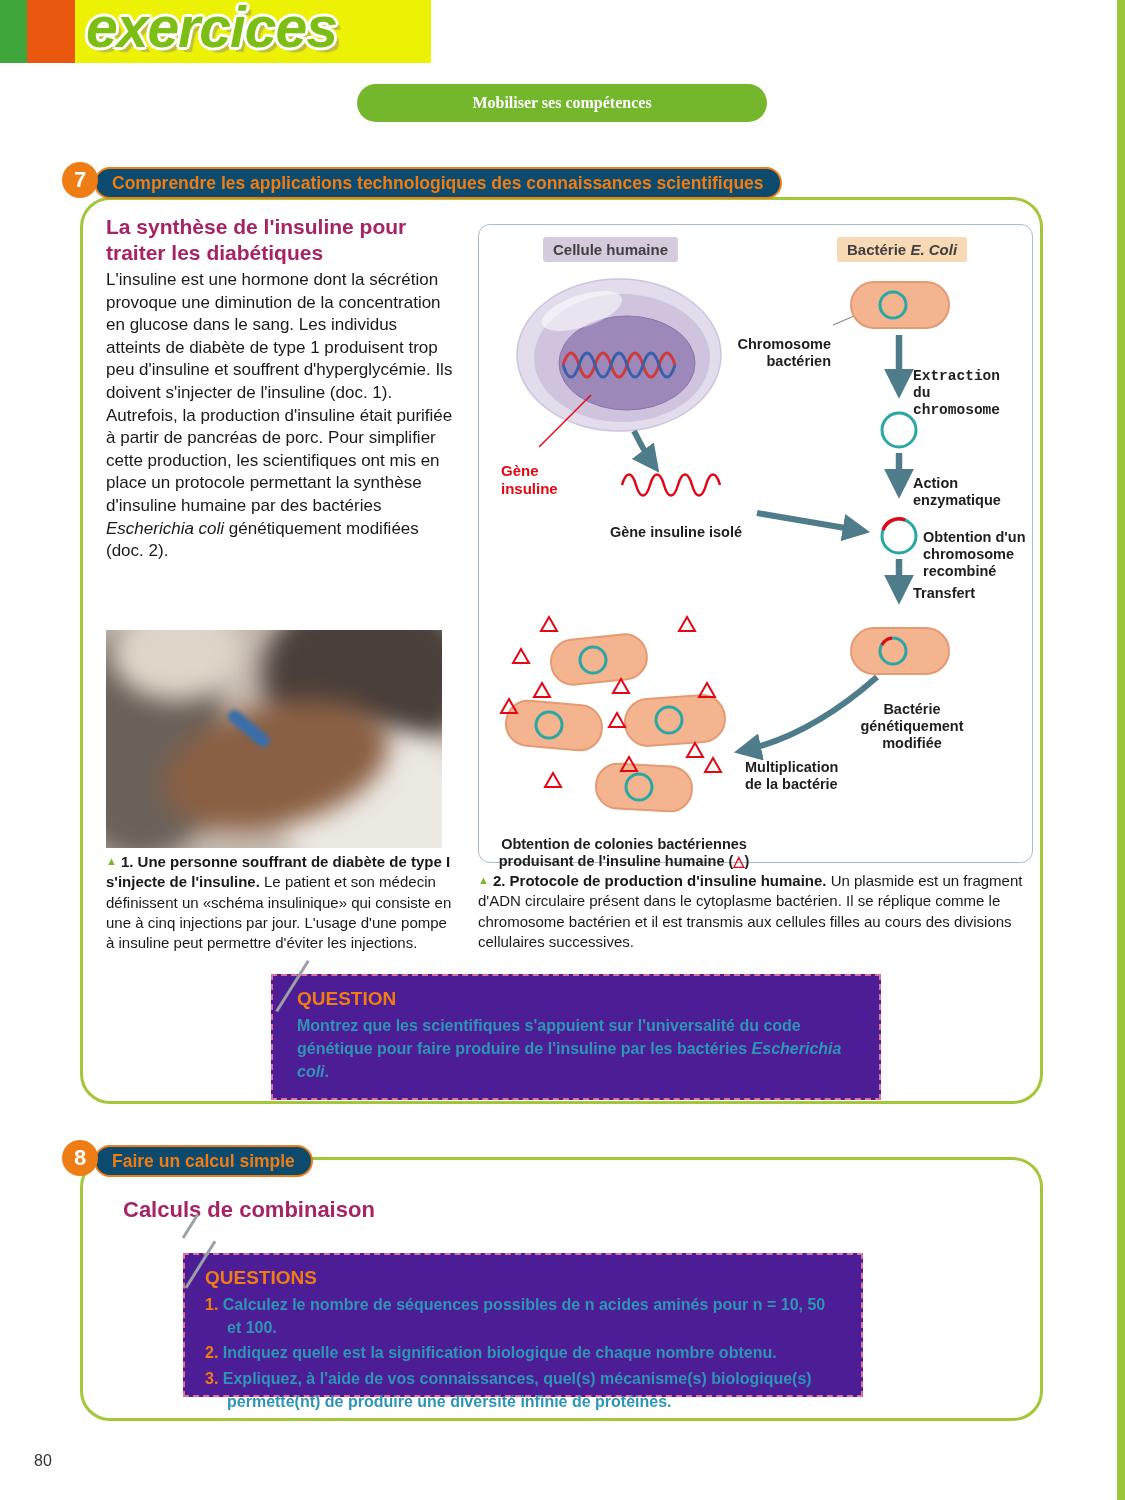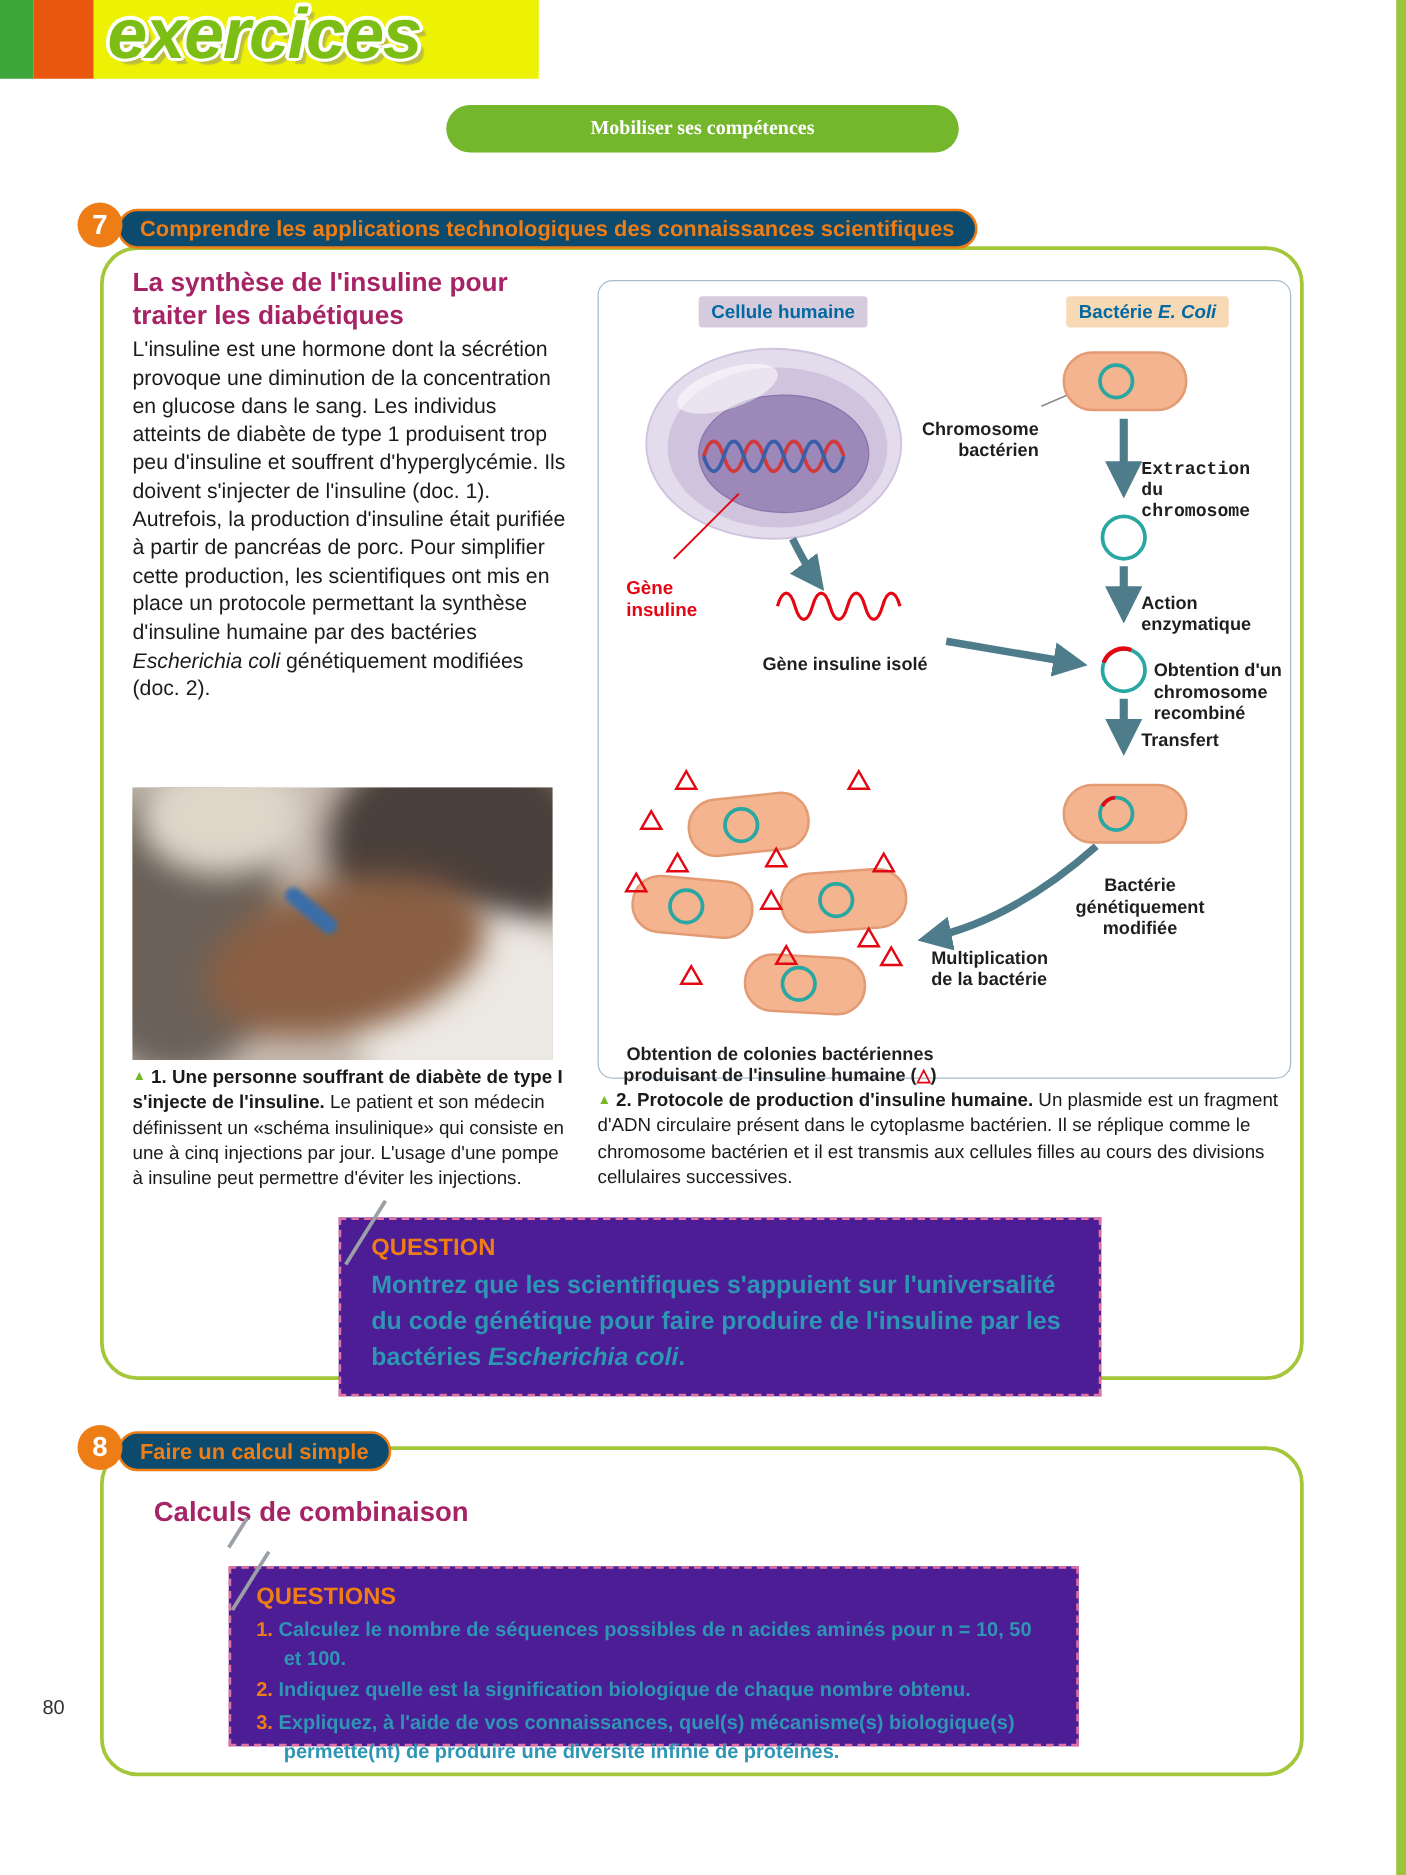--- a/index.html
+++ b/index.html
@@ -48,51 +48,51 @@
   .caption{position:absolute;margin:0;font-size:15px;line-height:1.35;color:#1a1a1a;}
   .cap1{left:23px;top:652px;width:350px;}
   .cap2{left:395px;top:671px;width:553px;}
   .cap-marker{color:#76b82a;font-size:11px;vertical-align:2px;margin-right:4px;}
 
   
   .diagram{position:absolute;left:395px;top:24px;width:553px;height:637px;
     border:1.5px solid #a9bccb;border-radius:12px;background:#fff;}
   .diagram svg{position:absolute;left:0;top:0;}
   .dg-label{position:absolute;font-size:14.5px;font-weight:bold;line-height:1.18;color:#1e1e1e;margin-top:19px;}
-  .dg-tag{position:absolute;font-size:15px;font-weight:bold;padding:4px 10px;border-radius:3px;color:#0369a1;margin-left:16px;}
+  .dg-tag{position:absolute;font-size:15px;font-weight:bold;padding:4px 10px;border-radius:3px;color:#404040;}
   .dg-cell-tag{left:64px;top:12px;background:#d6cbdd;}
   .dg-bact-tag{left:358px;top:12px;background:#f8d9b6;}
   .dg-chromosome{left:256px;top:92px;width:96px;text-align:right;}
   .dg-extraction{left:434px;top:124px;width:112px;font-family:Liberation Mono, monospace;}
   .dg-action{left:434px;top:231px;width:112px;}
   .dg-obtention{left:444px;top:285px;width:104px;}
   .dg-transfert{left:434px;top:341px;width:104px;}
   .dg-gene{left:22px;top:218px;width:76px;color:#e30613;font-size:15px;}
   .dg-gene-isole{left:122px;top:280px;width:150px;text-align:center;}
   .dg-bact-mod{left:372px;top:457px;width:122px;text-align:center;}
   .dg-mult{left:266px;top:515px;width:114px;}
   .dg-colonies{left:6px;top:592px;width:278px;text-align:center;}
   .red-tri{color:#e30613;}
 
   
   .qbox{position:absolute;border:2px dashed #e0709f;background:#4c1d95;}
   .qbox7{left:188px;top:774px;width:606px;min-height:96px;}
   .qbox8{left:100px;top:93px;width:676px;height:140px;}
   .slash{position:absolute;width:2.5px;background:#9aa0a6;transform:rotate(32deg);}
   .q-label{color:#ee7d15;font-weight:bold;font-size:19px;margin:12px 0 4px 24px;}
-  .q-text{color:#2e96b4;font-weight:bold;font-size:20px;line-height:1.45;margin:0 20px 14px 24px;}
+  .q-text{color:#2e96b4;font-weight:bold;font-size:16px;line-height:1.45;margin:0 20px 14px 24px;}
   .q-text i{font-style:italic;}
 
   .ex8-heading{position:absolute;left:40px;top:37px;margin:0;color:#a62465;font-size:22px;font-weight:bold;}
   .heading-slash{left:106px;top:52px;height:28px;}
   .q8-item{margin:2px 20px 2px 20px;padding-left:22px;text-indent:-22px;
     color:#2e96b4;font-weight:bold;font-size:16px;line-height:1.45;}
   .q8-num{color:#ee7d15;font-weight:bold;}
 
-  .page-num{position:absolute;left:34px;top:1358px;font-size:16px;color:#333;}
+  .page-num{position:absolute;left:34px;top:1452px;font-size:16px;color:#333;}
 </style>
 </head>
 <body>
 
 <div class="page">
 
   <div class="edge-bar"></div>
 
   <div class="corner-green"></div>
   <div class="corner-orange"></div>

